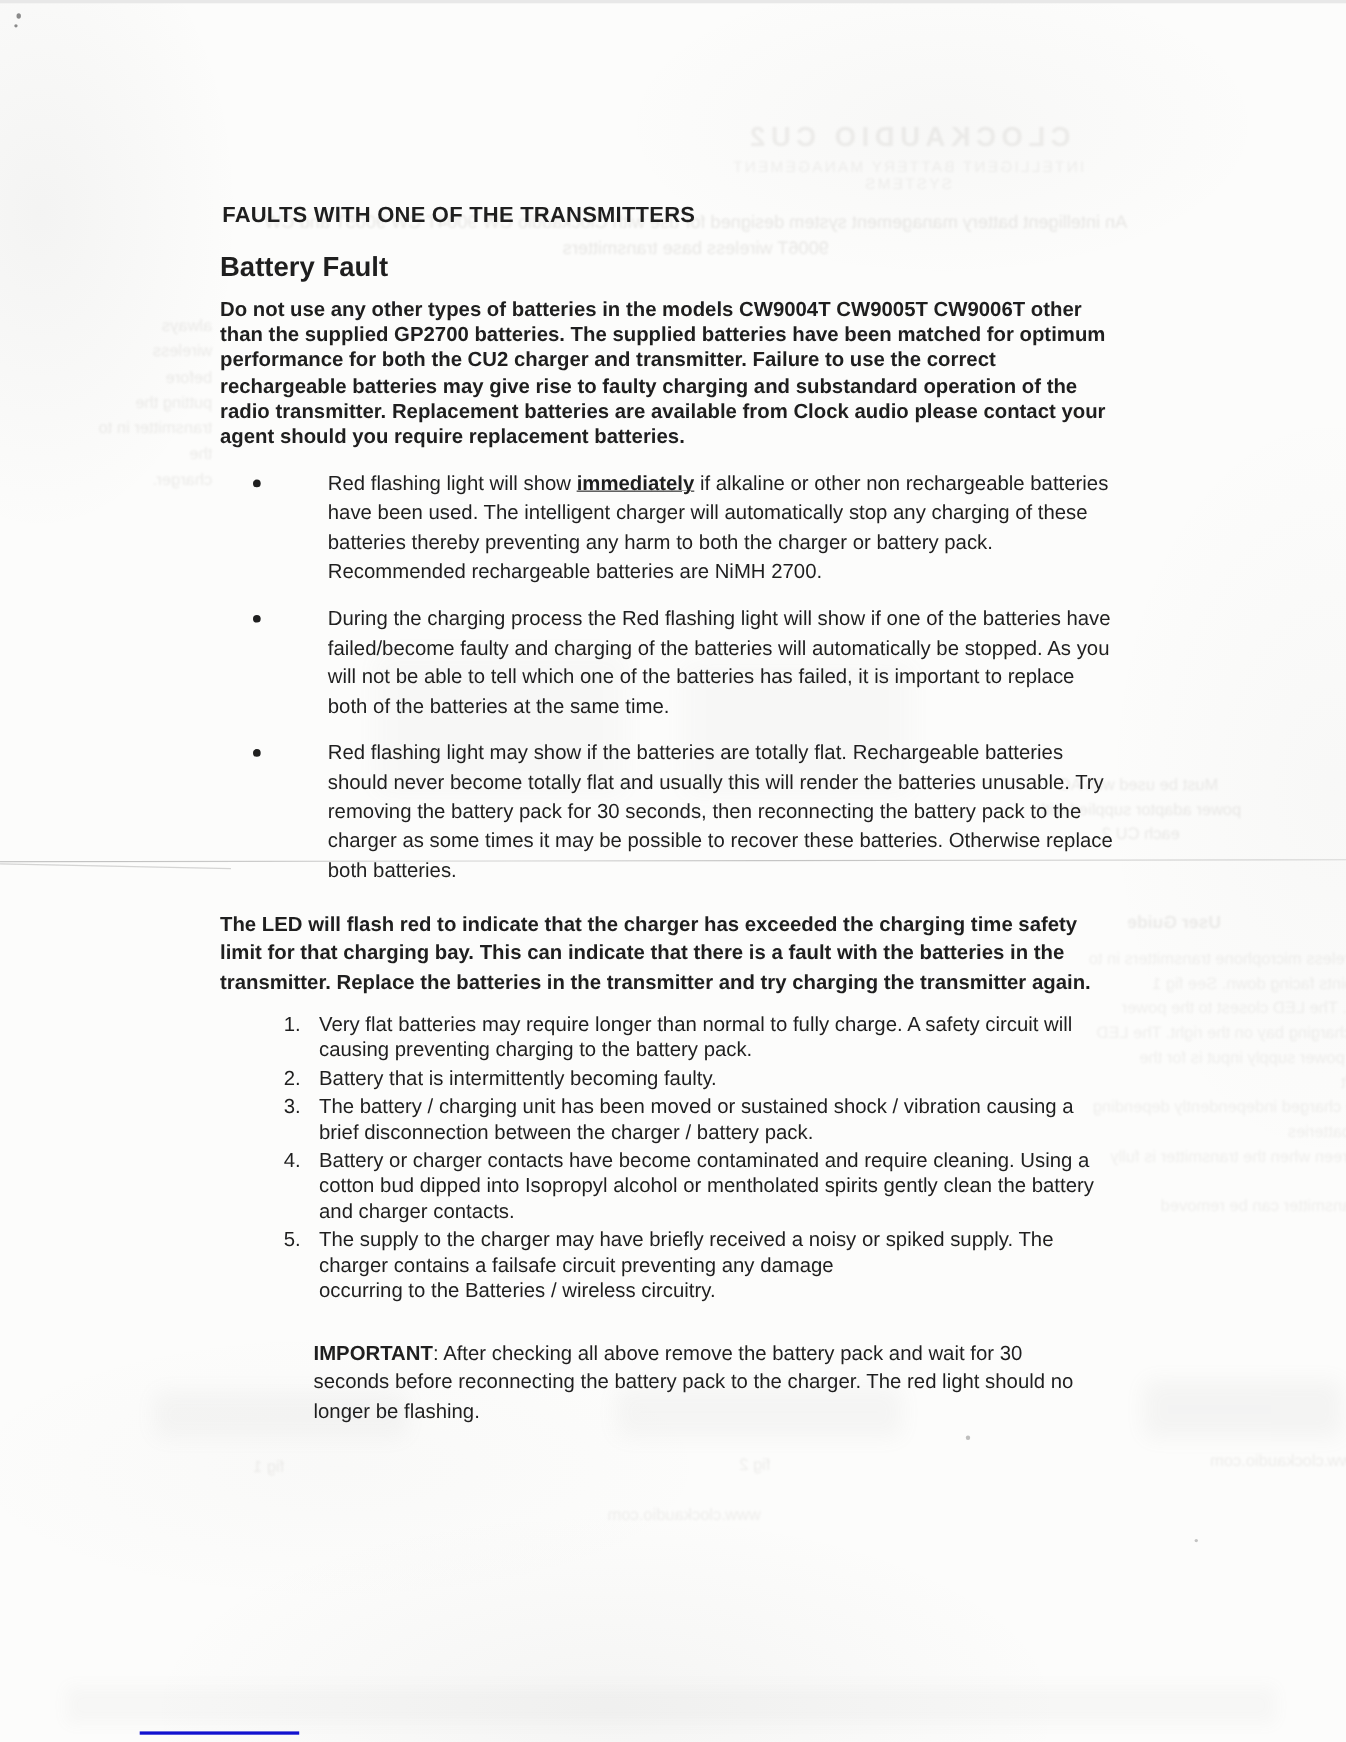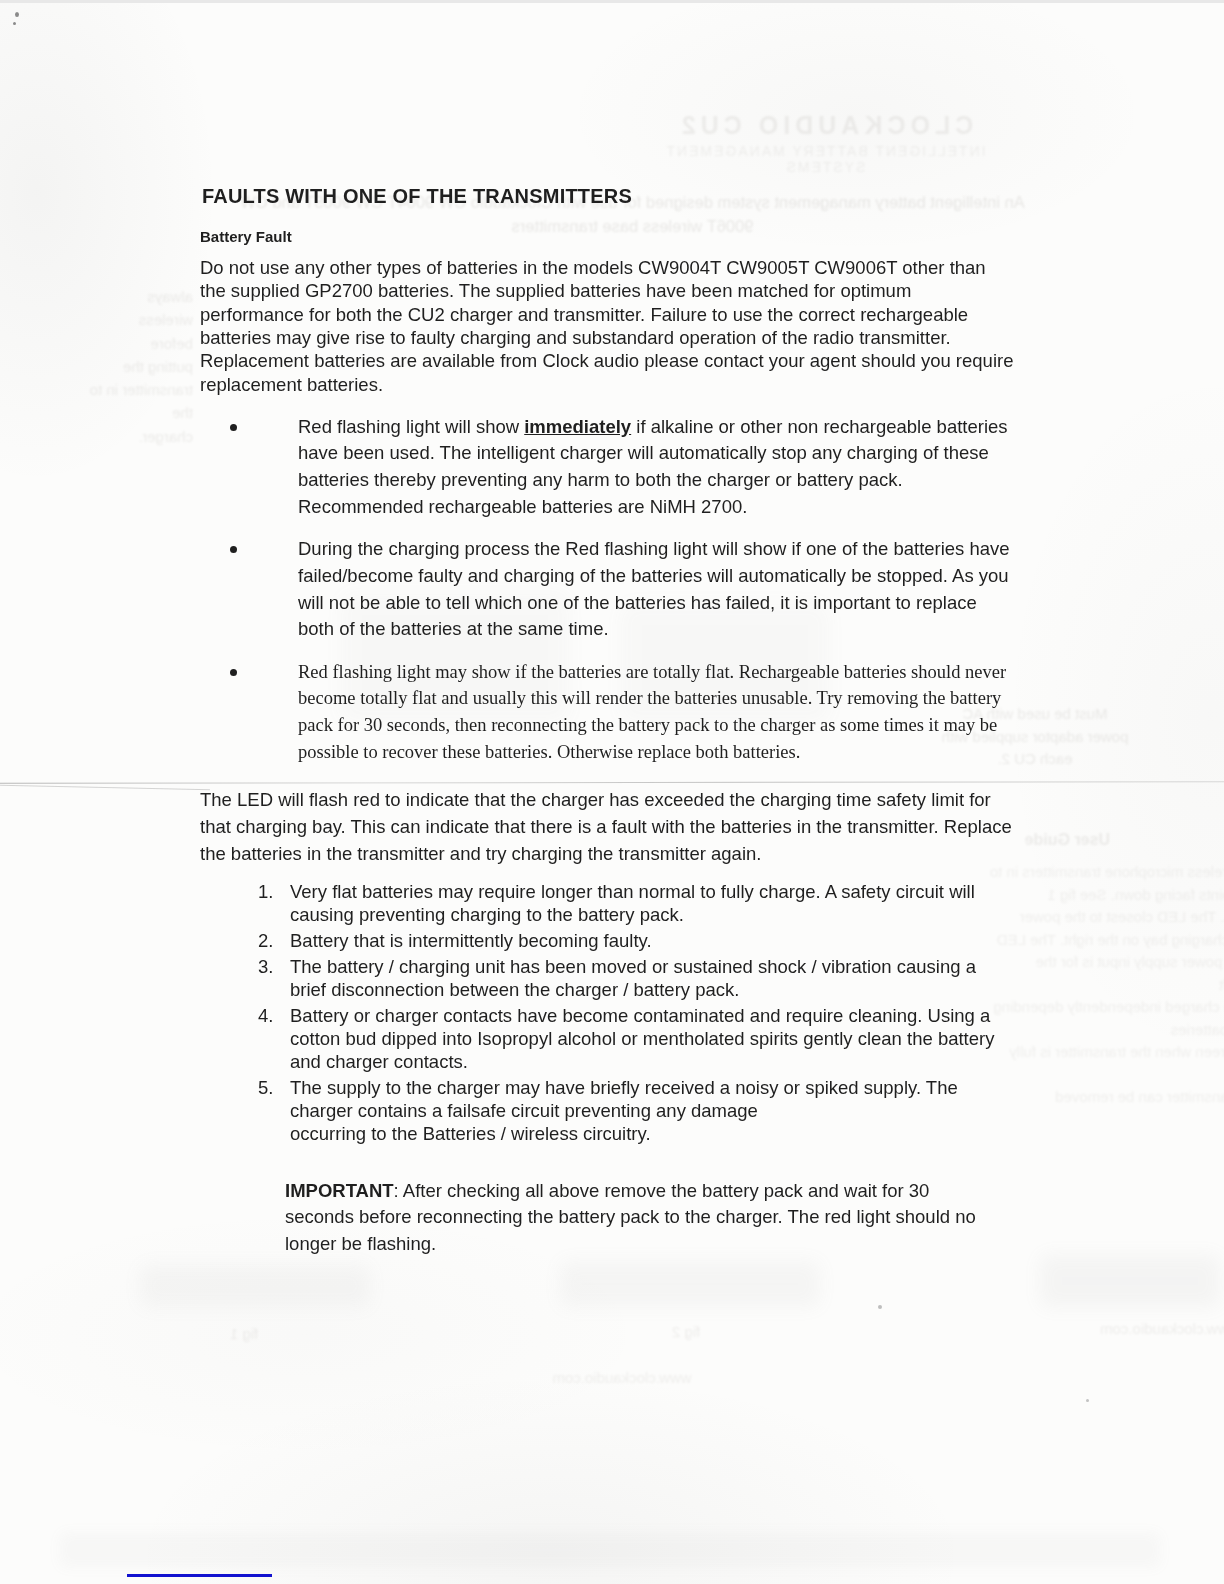--- a/index.html
+++ b/index.html
@@ -67,36 +67,36 @@
   
   .content{
     position:absolute;left:200px;top:181px;width:814px;
     font-size:18.5px;line-height:1.26;
   }
   .doc-title{
     font-size:20px;font-weight:bold;letter-spacing:.2px;
     margin:0 0 19px 2px;
   }
   .sec-heading{
-    font-size:15px;font-weight:bold;
+    font-size:25px;font-weight:bold;
     margin:0 0 9px 0;
   }
-  .para{margin:0 0 18px 0;}
+  .para{margin:0 0 18px 0;font-weight:bold;}
   .bullets{margin:0 0 0 0;}
   .bullet-item{
     display:flex;
     margin:0 0 16px 30px;
     gap:36px;
   }
   .bullet-dot{
     flex:0 0 auto;width:7px;height:7px;border-radius:50%;
     background:#1f1f1f;margin:10px 25px 0 0;
   }
   .bullet-text{flex:1 1 auto;line-height:1.44;max-width:752px;}
-  .bullet-item.last{margin-bottom:22px;font-family:Liberation Serif, serif;}
+  .bullet-item.last{margin-bottom:22px;}
   .safety-intro{line-height:1.44;margin-bottom:14px;}
   .emph{font-weight:bold;text-decoration:underline;}
   .numlist{margin:0 0 0 58px;}
   .num-item{display:flex;line-height:1.24;margin-bottom:3px;}
   .num-label{flex:0 0 32px;}
   .num-text{flex:1 1 auto;max-width:722px;}
   .pre-line{white-space:pre-line;}
   .important{
     margin:32px 0 0 85px;max-width:716px;line-height:1.44;
   }

